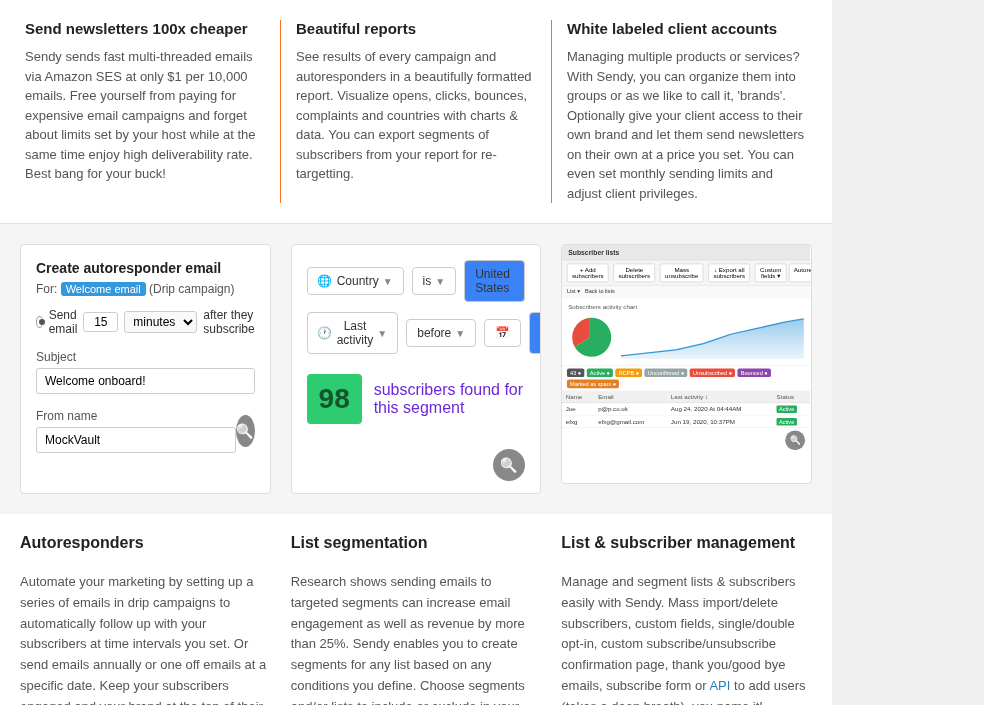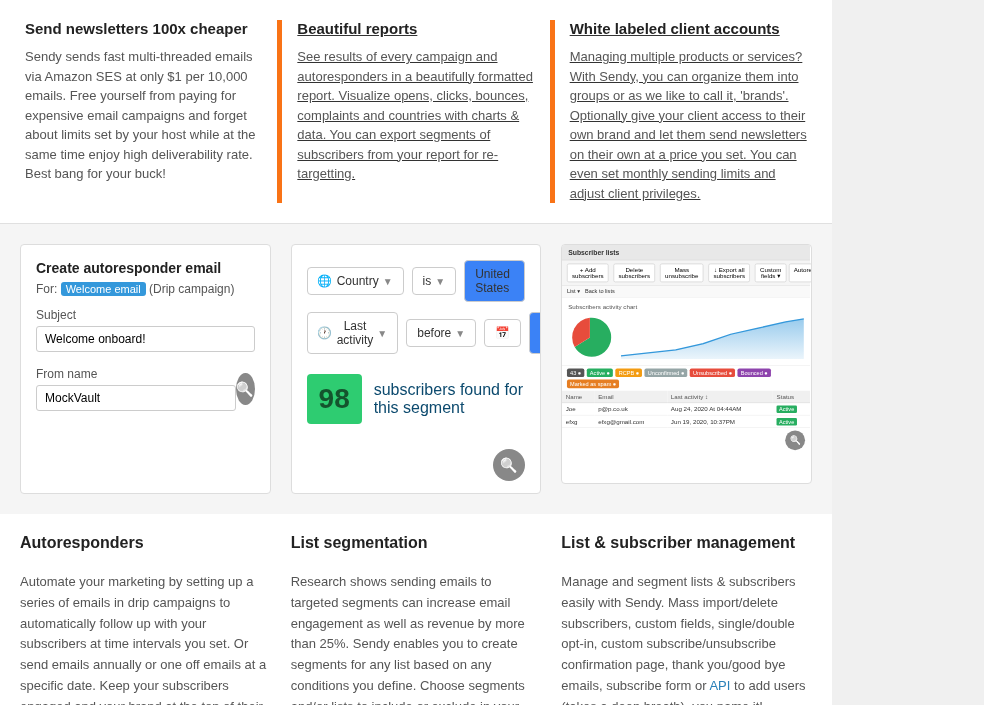--- a/index.html
+++ b/index.html
@@ -21,22 +21,21 @@
       background: #fff;
       border-bottom: 1px solid #e0e0e0;
     }
     .feature-col {
       flex: 1;
       padding: 0 15px;
     }
     .feature-col:first-child { padding-left: 5px; }
     .feature-col:last-child { padding-right: 5px; }
     .feature-col + .feature-col {
-      border-left: 5px solid #f97316;
-      text-decoration: underline;
+      border-left: 1px solid #f97316;
     }
     .feature-title {
       font-size: 15px;
       font-weight: bold;
       color: #222;
       margin-bottom: 10px;
     }
     .feature-text {
       font-size: 13px;
       color: #555;
@@ -207,21 +206,21 @@
       width: 55px;
       height: 50px;
       display: flex;
       align-items: center;
       justify-content: center;
       border-radius: 4px;
       flex-shrink: 0;
     }
     .seg-result-text {
       font-size: 16px;
-      color: #0c4a6e;
+      color: #6d28d9;
       flex: 1;
     }
     .seg-result-footer {
       display: flex;
       justify-content: flex-end;
       padding: 0 15px 12px 15px;
     }
     .sub-card-inner {
       transform-origin: top left;
       transform: scale(0.62);
@@ -355,20 +354,31 @@
 
   <div class="demos-section">
 
     <div class="demo-card">
       <div class="ar-card">
         <div class="ar-card-title">Create autoresponder email</div>
         <div class="ar-for">
           <span>For:</span>
           <span class="badge">Welcome email</span>
           <span>(Drip campaign)</span>
+        </div>
+        <div class="ar-send-row">
+          <span class="radio-dot"></span>
+          <span>Send email</span>
+          <input class="ar-num-input" type="text" value="15" style="">
+          <select class="ar-select">
+            <option>minutes</option>
+            <option>hours</option>
+            <option>days</option>
+          </select>
+          <span>after they subscribe</span>
         </div>
         <div class="ar-field-label">Subject</div>
         <input class="ar-field-input" type="text" value="Welcome onboard!" style="">
         <div class="ar-footer">
           <div>
             <div class="ar-field-label">From name</div>
             <input class="ar-field-input" type="text" value="MockVault" style="margin-bottom: 0px; width: 200px;">
           </div>
           <div class="search-btn"></div>
         </div>

